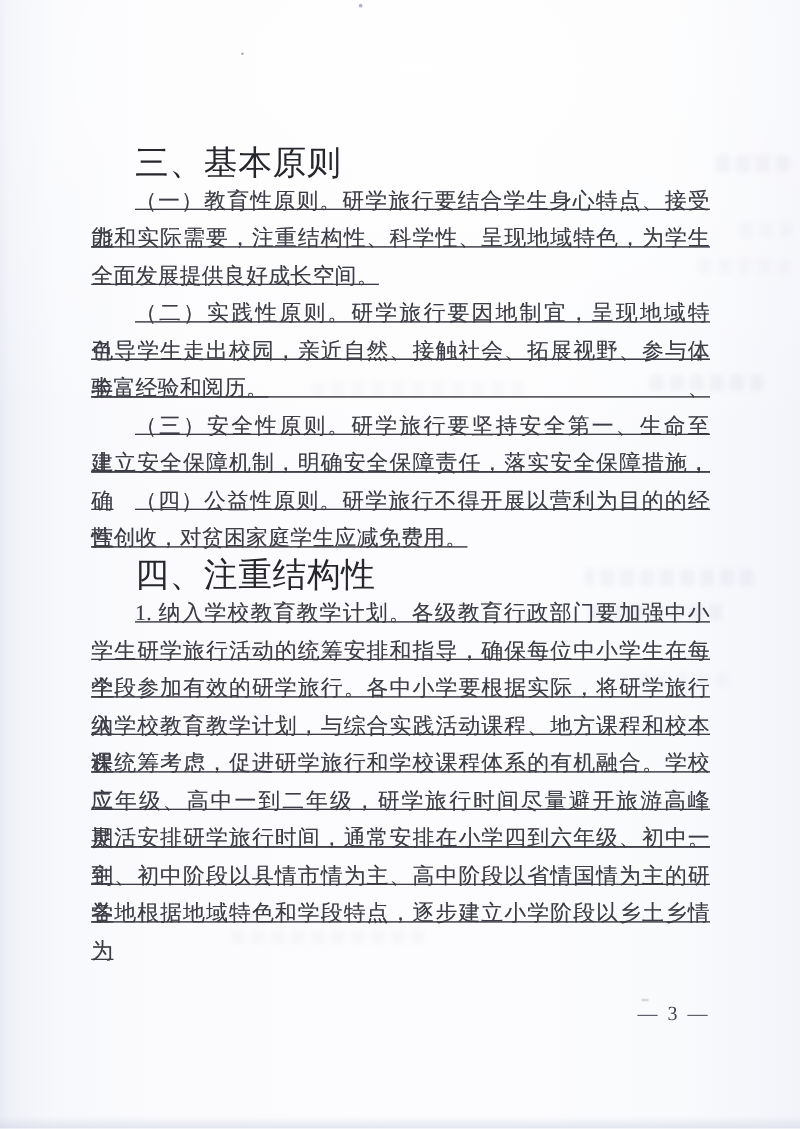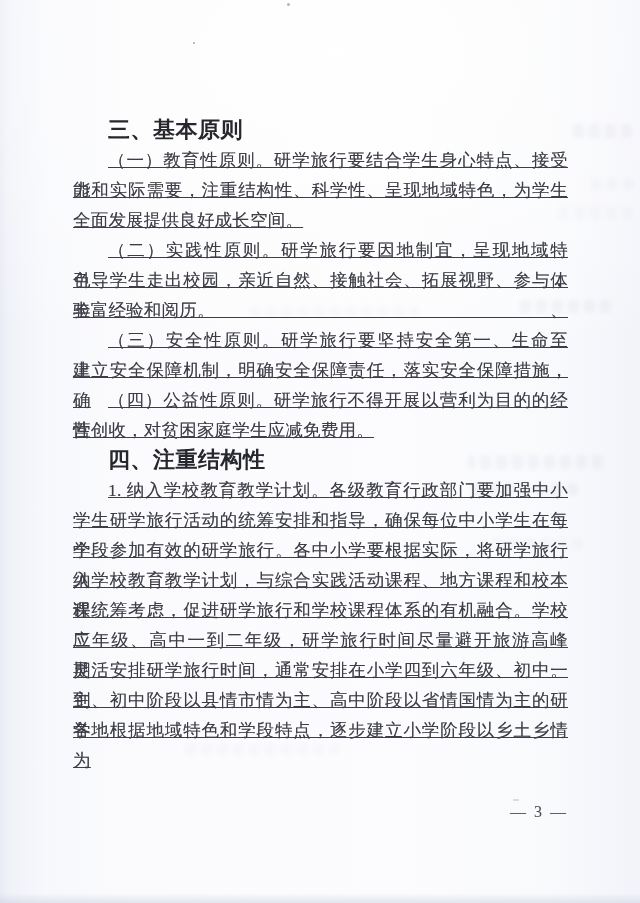--- a/index.html
+++ b/index.html
@@ -39,22 +39,22 @@
   .content {
     position: absolute;
     left: 73px; top: 115px; width: 495px;
     color: var(--body-text, #3c3d46);
     font-size: 17.5px;
   }
   .heading {
     height: 30px; line-height: 30px;
     text-indent: 35px;
     font-family: "Liberation Sans", "DejaVu Sans", sans-serif;
-    font-weight: 700;
-    font-size: 22px;
+    font-weight: 400;
+    font-size: 27px;
     color: var(--heading-text, #26272d);
     letter-spacing: 0.5px;
   }
   .paragraph { margin: 0; text-decoration: underline; }
   .line {
     height: 30px; line-height: 30px;
     text-align: justify;
     letter-spacing: 0.2px;
     text-shadow: 0 0 0.4px rgba(60,61,70,0.45);
   }

